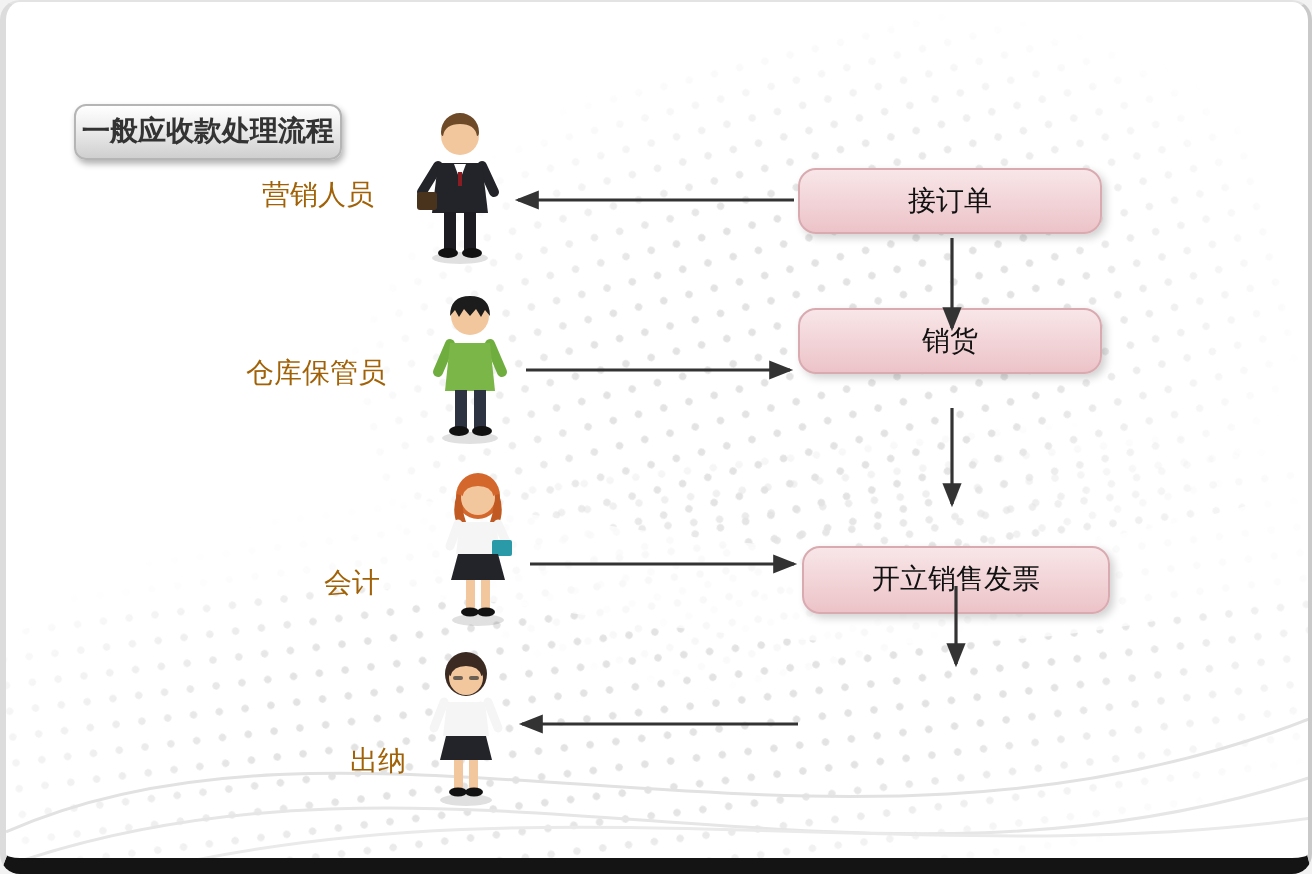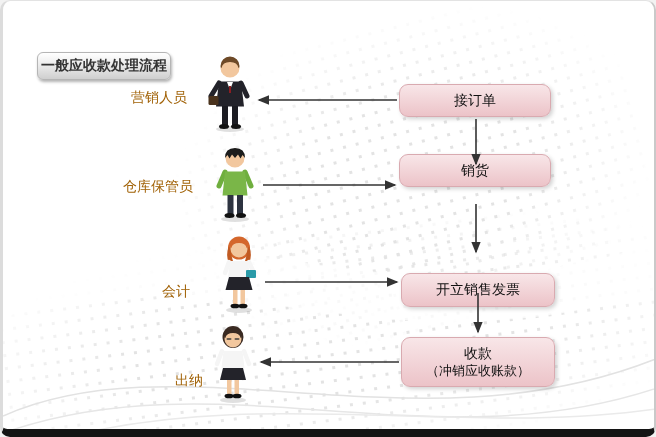--- a/index.html
+++ b/index.html
@@ -144,24 +144,20 @@
 
   <div class="step-box b1">
     <span>接订单</span>
   </div>
   <div class="step-box b2">
     <span>销货</span>
   </div>
   <div class="step-box b3">
     <span>开立销售发票</span>
   </div>
-  <div class="step-box b4">
-    <span>收款</span>
-    <span class="step-sub">（冲销应收账款）</span>
-  </div>
 
   <svg class="arrows" width="656" height="437">
     <defs>
       <marker id="ah" markerWidth="9" markerHeight="8" refX="6.5" refY="3" orient="auto">
         <path d="M0,0 L7.5,3 L0,6 Z" fill="#333"></path>
       </marker>
     </defs>
     <line x1="394" y1="99" x2="256" y2="99" marker-end="url(#ah)"></line>
     <line x1="473" y1="118" x2="473" y2="163" marker-end="url(#ah)"></line>
     <line x1="260" y1="184" x2="392" y2="184" marker-end="url(#ah)"></line>

